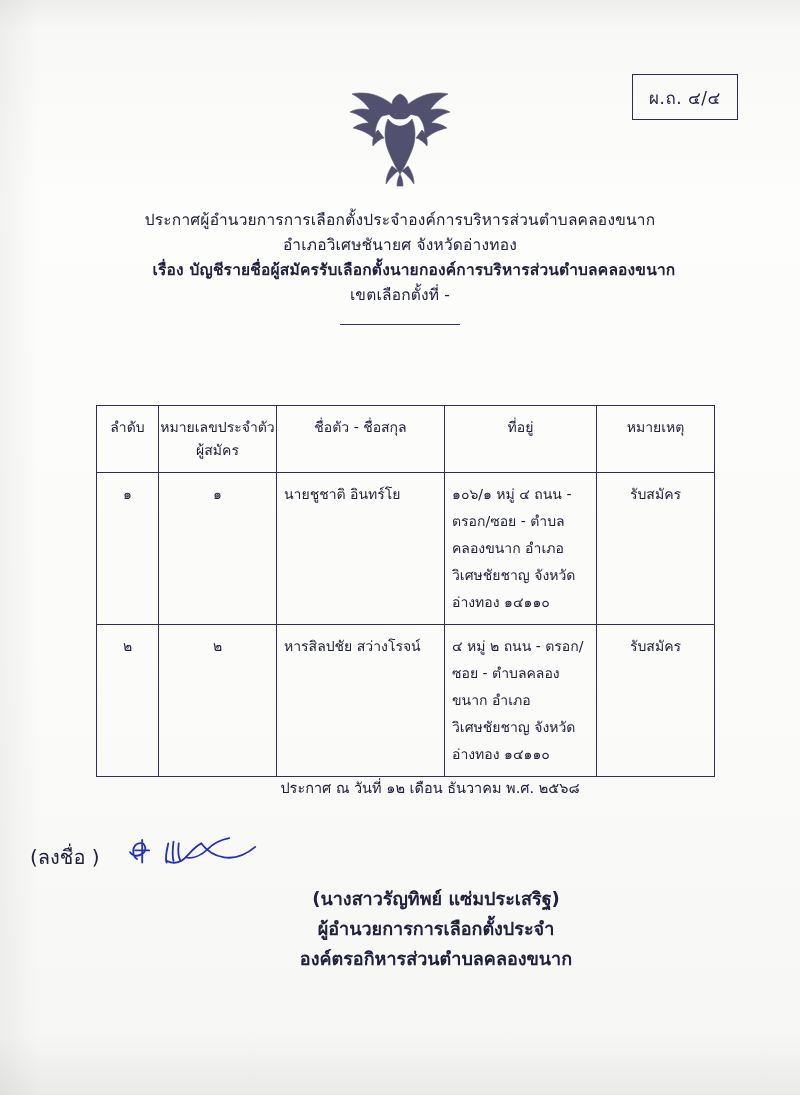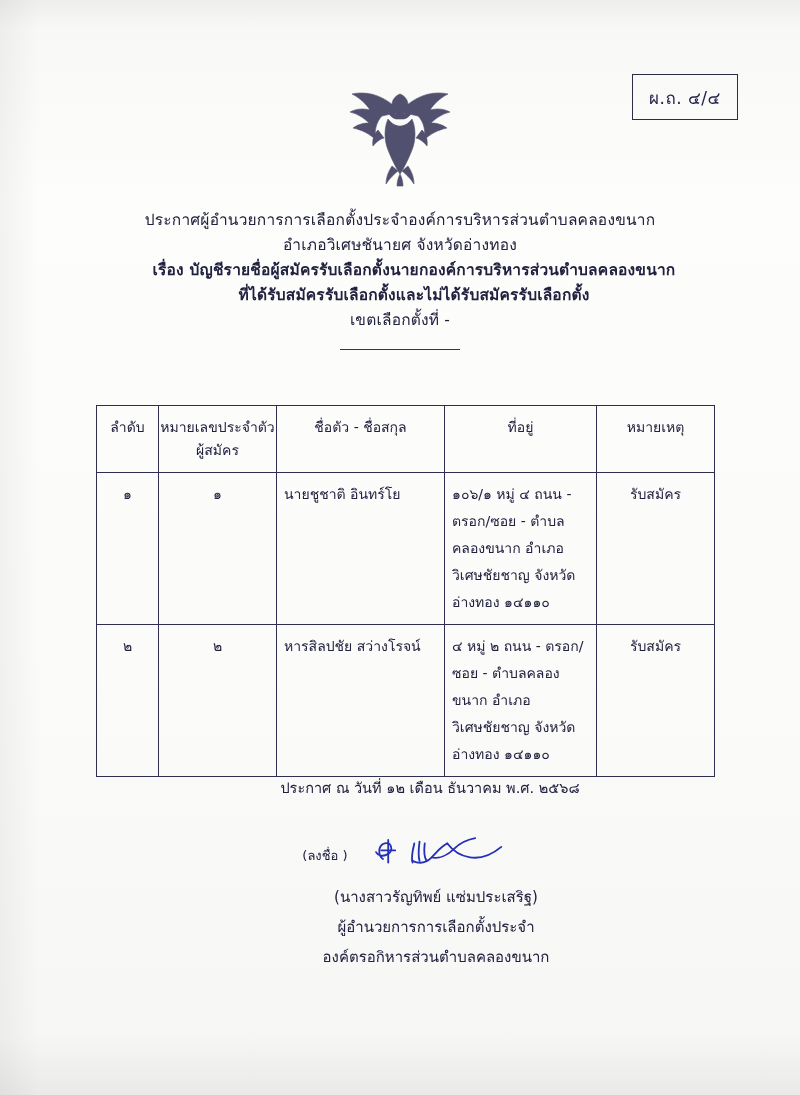--- a/index.html
+++ b/index.html
@@ -137,42 +137,43 @@
     top: 776px;
     color: #20203f;
   }
   .announce-date {
     text-align: center;
     font-size: 14.5px;
     padding-left: 60px;
   }
   .sign-row {
     margin-top: 34px;
-    text-align: center;
-    font-size: 13px;
+    text-align: left;
+    font-size: 20px;
     padding-left: 30px;
     position: relative;
   }
   .sign-label {
     display: inline-block;
     vertical-align: middle;
   }
   .signature-svg {
     display: inline-block;
     vertical-align: middle;
     margin-left: 6px;
     margin-bottom: 2px;
   }
   .sign-name,
   .sign-title1,
   .sign-title2 {
     text-align: center;
-    font-size: 15px;
+    font-size: 18px;
     padding-left: 72px;
     line-height: 30px;
+    font-weight: bold;
   }
   .sign-name { margin-top: 4px; }
 </style>
 </head>
 <body>
 
 <div class="page">
 
   <div class="scan-shade-top"></div>
   <div class="scan-shade-left"></div>
@@ -200,21 +201,20 @@
         <path d="M64 88 C68 94 70 100 70 106 C66 100 62 96 58 93 Z"></path>
         <path d="M56 96 C54 100 53 104 53 108 L59 108 C59 104 58 100 56 96 Z"></path>
       </g>
     </svg>
   </div>
 
   <div class="header-block">
     <div class="header-line">ประกาศผู้อำนวยการการเลือกตั้งประจำองค์การบริหารส่วนตำบลคลองขนาก</div>
     <div class="header-line">อำเภอวิเศษชันายศ จังหวัดอ่างทอง</div>
     <div class="header-line bold">เรื่อง บัญชีรายชื่อผู้สมัครรับเลือกตั้งนายกองค์การบริหารส่วนตำบลคลองขนาก</div>
-    <div class="header-line bold">ที่ได้รับสมัครรับเลือกตั้งและไม่ได้รับสมัครรับเลือกตั้ง</div>
     <div class="header-line">เขตเลือกตั้งที่ -</div>
     <div class="divider"></div>
   </div>
 
   <table class="candidates">
     <colgroup>
       <col class="c-no">
       <col class="c-number">
       <col class="c-name">
       <col class="c-addr">

